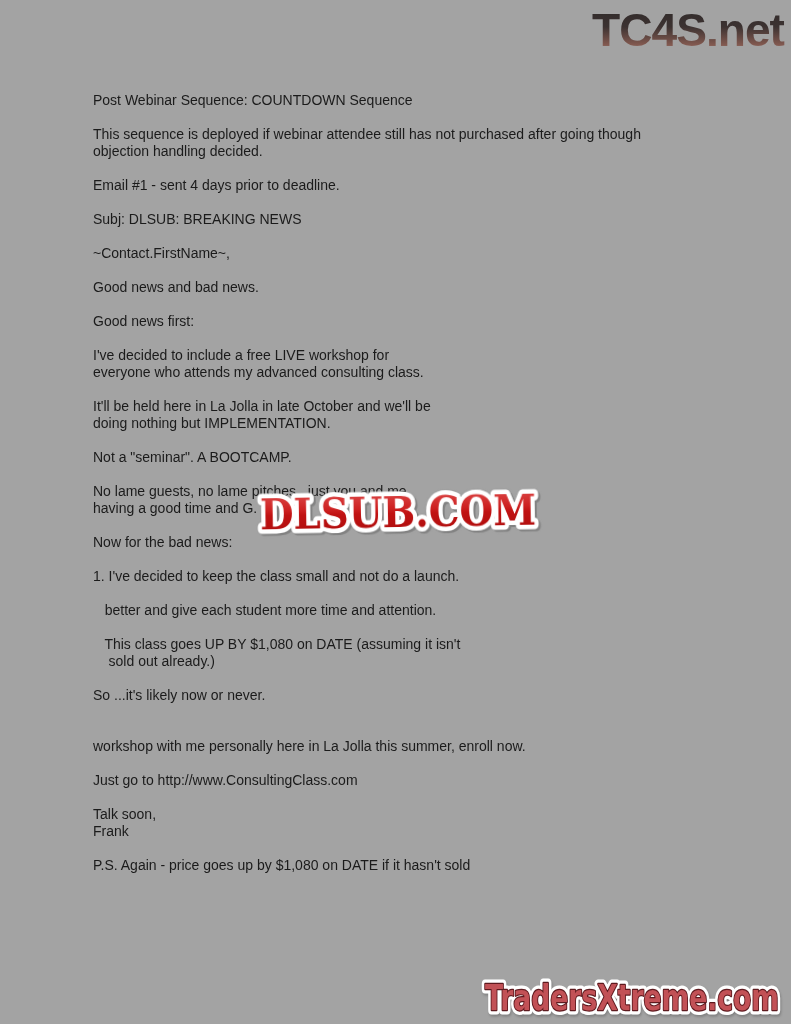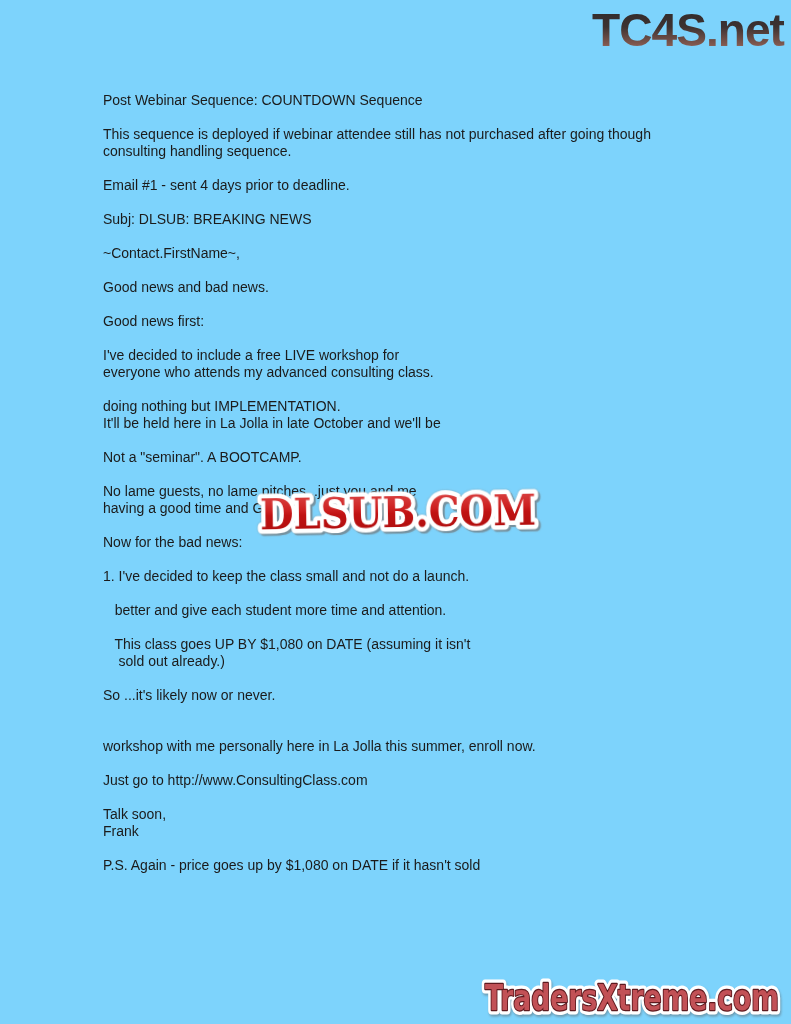--- a/index.html
+++ b/index.html
@@ -2,34 +2,33 @@
 <html><head>
 <meta charset="utf-8">
 <style>
   html, body { margin: 0; padding: 0; }
   body { background: #ffffff; font-family: "Liberation Sans", sans-serif; }
 
   .page {
     position: relative;
     width: 791px;
     height: 1024px;
-    background: #7dd3fc;
+    background: #a3a3a3;
     overflow: hidden;
   }
 
   
   .email {
     position: absolute;
     left: 93px;
     top: 92px;
     font-family: "Liberation Sans", sans-serif;
     font-size: 14px;
     line-height: 17px;
     color: #1b1b1b;
-    margin-left: 10px;
   }
   .email .line {
     height: 17px;
     white-space: pre;
   }
 
   
   .tc4s {
     position: absolute;
     top: 3px;
@@ -105,37 +104,37 @@
         <stop offset="100%" stop-color="#b4928c"></stop>
       </linearGradient>
     </defs>
     <text x="201" y="43" text-anchor="end" fill="url(#tcGrad)" textLength="192" lengthAdjust="spacingAndGlyphs">TC4S.net</text>
   </svg>
 
   <div class="email" style="color: rgb(27, 27, 27);">
       <div class="line">Post Webinar Sequence: COUNTDOWN Sequence</div>
       <div class="line"></div>
       <div class="line">This sequence is deployed if webinar attendee still has not purchased after going though</div>
-      <div class="line">consulting handling sequence.</div>
+      <div class="line">objection handling decided.</div>
       <div class="line"></div>
       <div class="line">Email #1 - sent 4 days prior to deadline.</div>
       <div class="line"></div>
       <div class="line">Subj: DLSUB: BREAKING NEWS</div>
       <div class="line"></div>
       <div class="line">~Contact.FirstName~,</div>
       <div class="line"></div>
       <div class="line">Good news and bad news.</div>
       <div class="line"></div>
       <div class="line">Good news first:</div>
       <div class="line"></div>
       <div class="line">I've decided to include a free LIVE workshop for</div>
       <div class="line">everyone who attends my advanced consulting class.</div>
       <div class="line"></div>
+      <div class="line">It'll be held here in La Jolla in late October and we'll be</div>
       <div class="line">doing nothing but IMPLEMENTATION.</div>
-      <div class="line">It'll be held here in La Jolla in late October and we'll be</div>
       <div class="line"></div>
       <div class="line">Not a "seminar". A BOOTCAMP.</div>
       <div class="line"></div>
       <div class="line">No lame guests, no lame pitches...just you and me</div>
       <div class="line">having a good time and G.</div>
       <div class="line"></div>
       <div class="line">Now for the bad news:</div>
       <div class="line"></div>
       <div class="line">1. I've decided to keep the class small and not do a launch.</div>
       <div class="line"></div>

